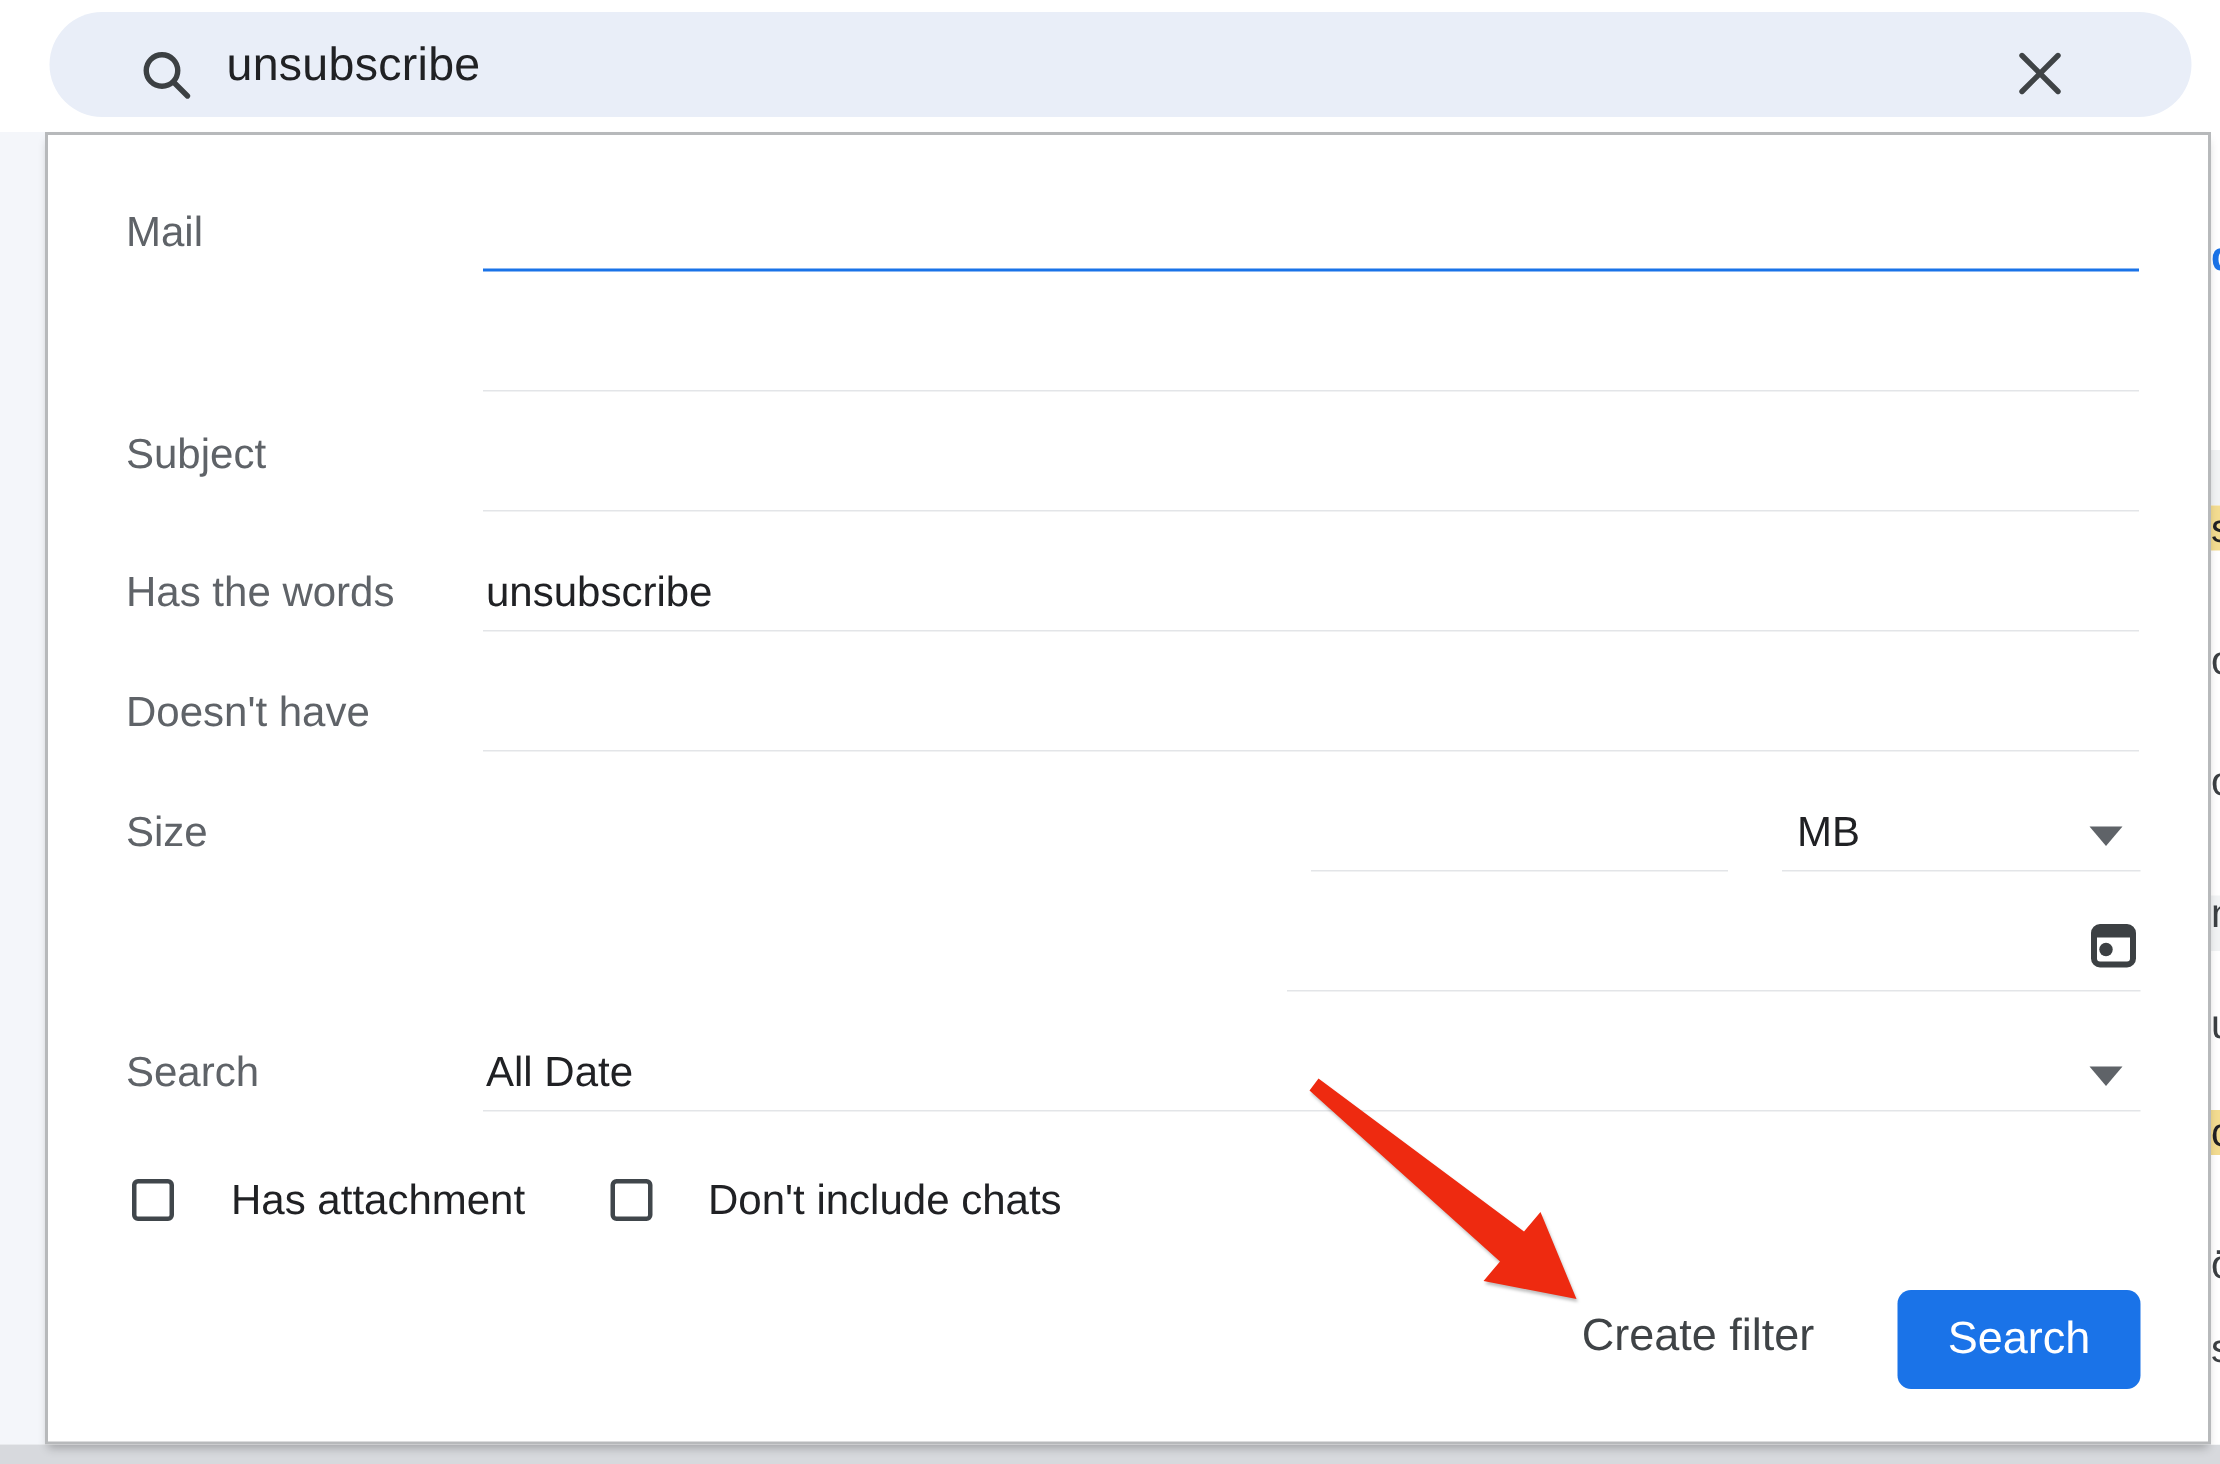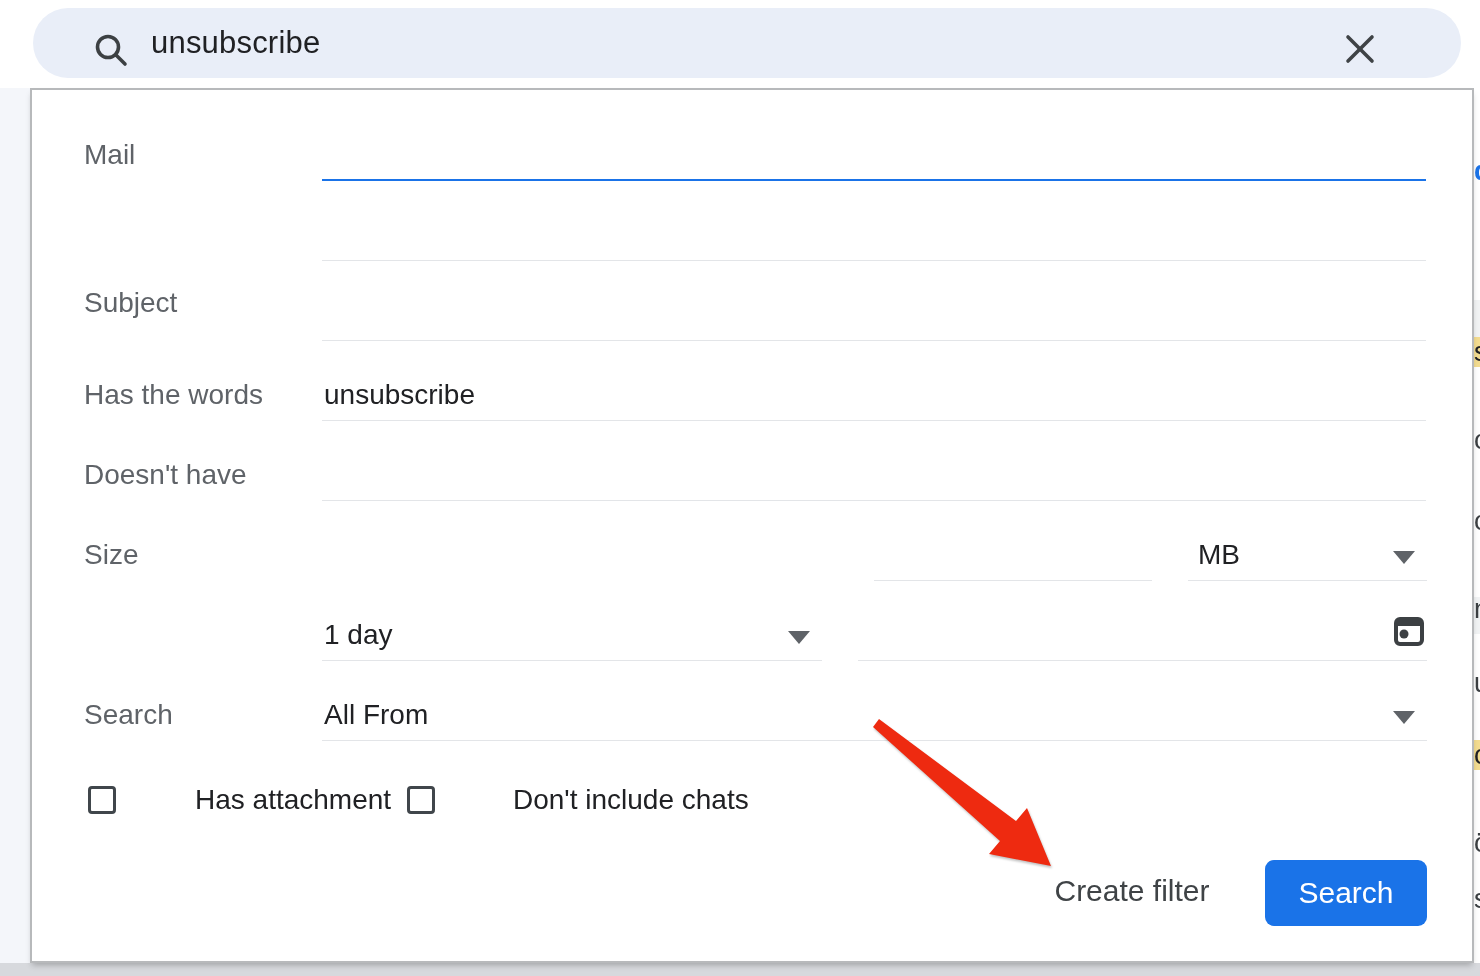--- a/index.html
+++ b/index.html
@@ -65,21 +65,21 @@
     border-top:13px solid #5f6368;
   }
   .cal-icon{position:absolute;right:2px;bottom:8px;}
 
   .checkbox{
     position:absolute;top:696px;width:28px;height:28px;box-sizing:border-box;
     border:3px solid #40464b;border-radius:4px;background:#fff;cursor:pointer;
   }
   .cb-label{
     position:absolute;top:692px;height:36px;line-height:36px;
-    font-size:28px;color:#202124;white-space:nowrap;margin-left:41px;
+    font-size:28px;color:#202124;white-space:nowrap;
   }
 
   .create-filter-btn{
     position:absolute;left:1000px;top:772px;width:200px;height:58px;
     background:transparent;border:none;cursor:pointer;
     font-family:inherit;font-size:30px;color:#3f4346;font-weight:500;
     text-align:center;padding:0;
   }
   .search-btn{
     position:absolute;left:1233px;top:770px;width:162px;height:66px;
@@ -145,38 +145,34 @@
   <span class="lbl" style="top:359px;">Doesn't have</span>
   <input class="tfield" style="top: 359px; width: 1104px;" value="">
 
   <span class="lbl" style="top:439px;">Size</span>
   <input class="tfield" style="top: 439px; left: 842px; width: 278px;" value="">
   <div class="select" style="top:439px;left:1156px;width:239px;">
     <span class="sel-val" style="padding-left:10px;">MB</span>
     <span class="caret"></span>
   </div>
 
-  <div class="select" style="top:519px;left:290px;width:500px;">
-    <span class="sel-val">1 day</span>
-    <span class="caret"></span>
-  </div>
   <div class="select" style="top:519px;left:826px;width:569px;">
     <span class="sel-val"></span>
     <span class="cal-icon">
       <svg width="32" height="34" viewBox="0 0 32 34">
         <rect x="3" y="5" width="26" height="25" rx="4" fill="none" stroke="#3c4043" stroke-width="4"></rect>
         <rect x="3" y="5" width="26" height="7" fill="#3c4043"></rect>
         <circle cx="11" cy="20" r="4.5" fill="#3c4043"></circle>
       </svg>
     </span>
   </div>
 
   <span class="lbl" style="top:599px;">Search</span>
   <div class="select" style="top:599px;left:290px;width:1105px;">
-    <span class="sel-val">All From</span>
+    <span class="sel-val">All Date</span>
     <span class="caret"></span>
   </div>
 
   <div class="checkbox" style="left:56px;"></div>
   <span class="cb-label" style="left:122px;">Has attachment</span>
   <div class="checkbox" style="left:375px;"></div>
   <span class="cb-label" style="left:440px;">Don't include chats</span>
 
   <button class="create-filter-btn">Create filter</button>
   <button class="search-btn">Search</button>

